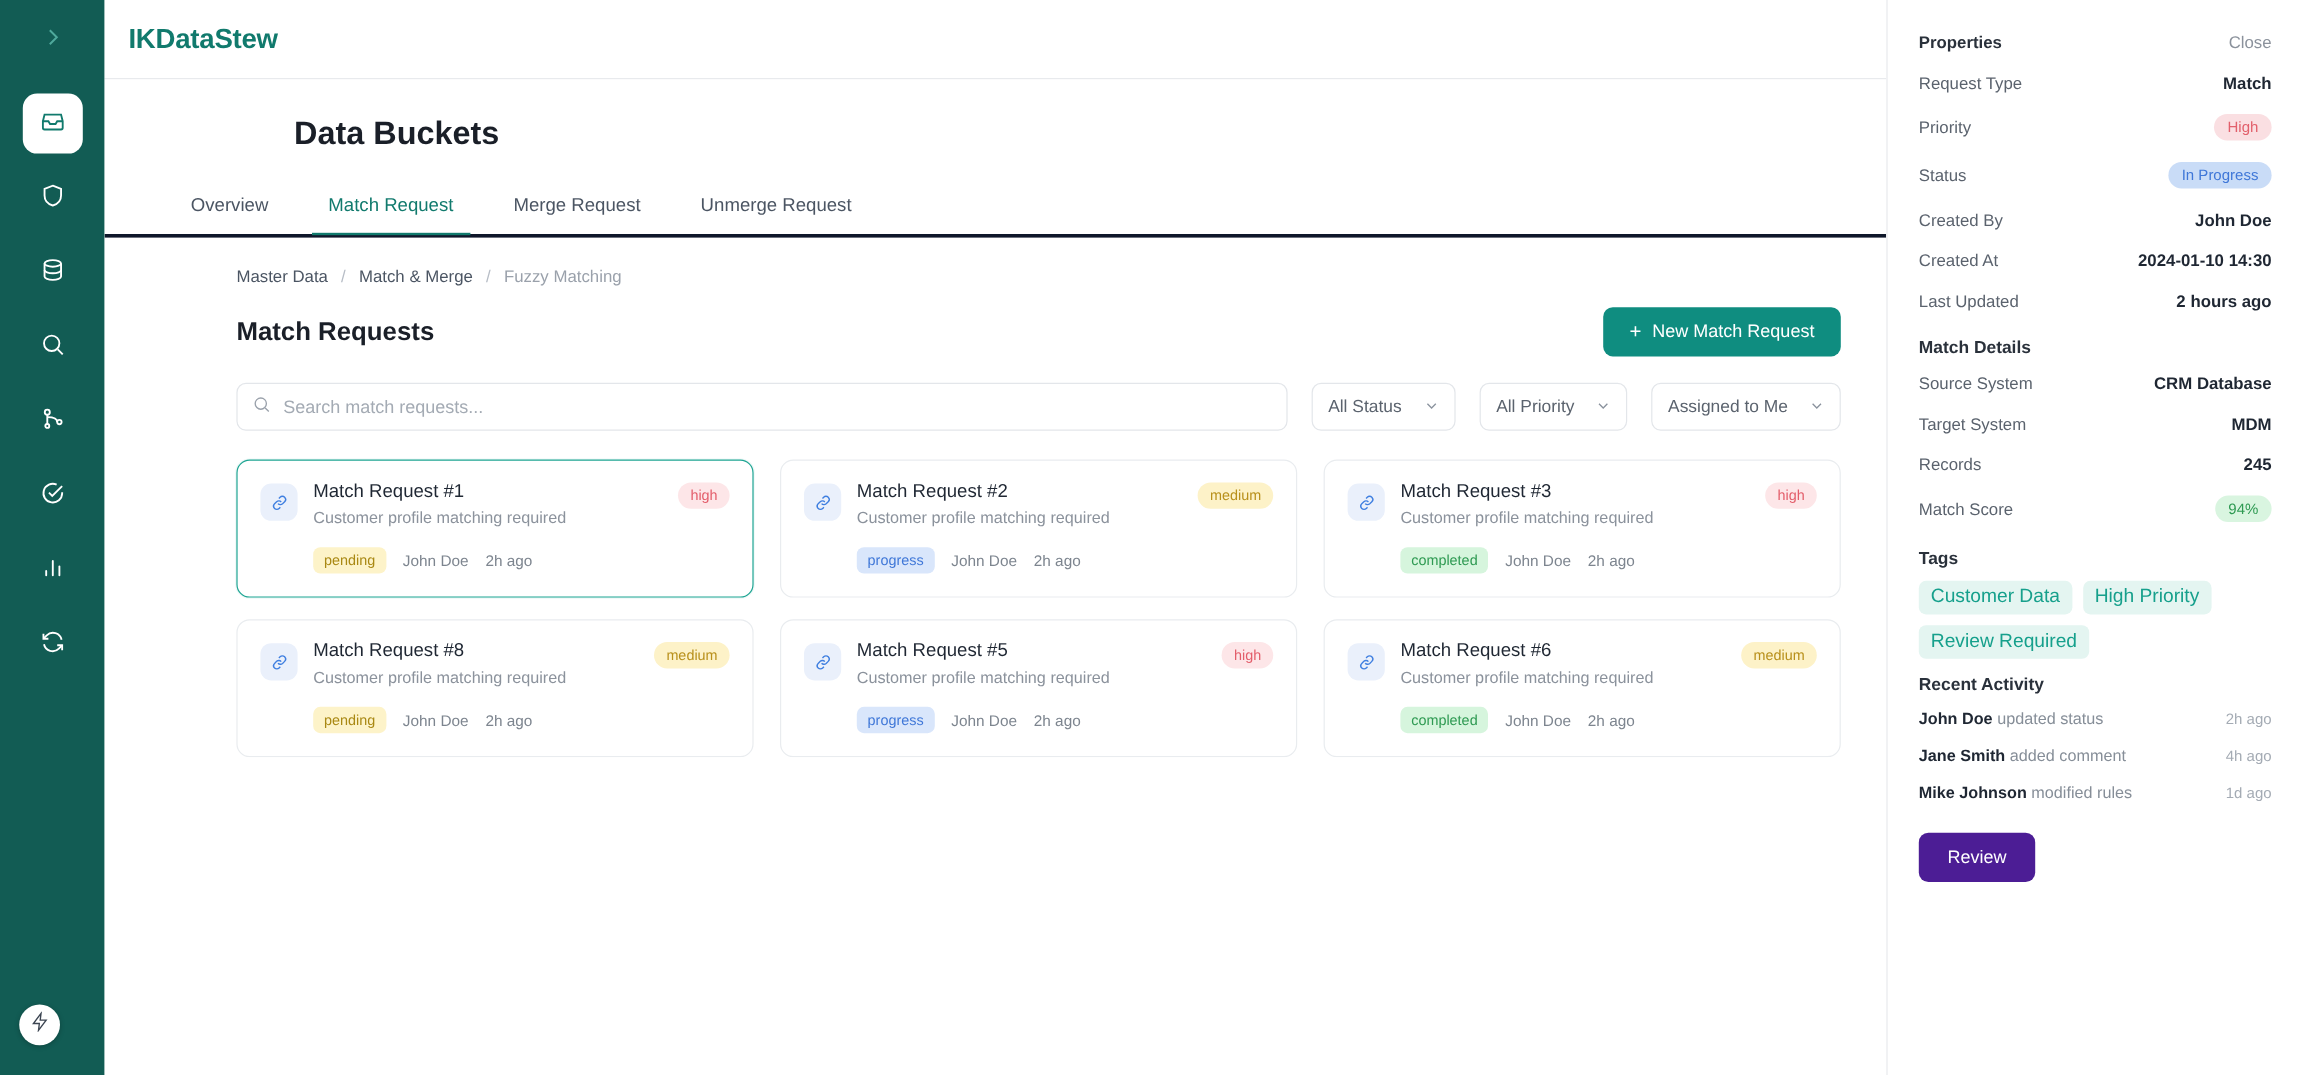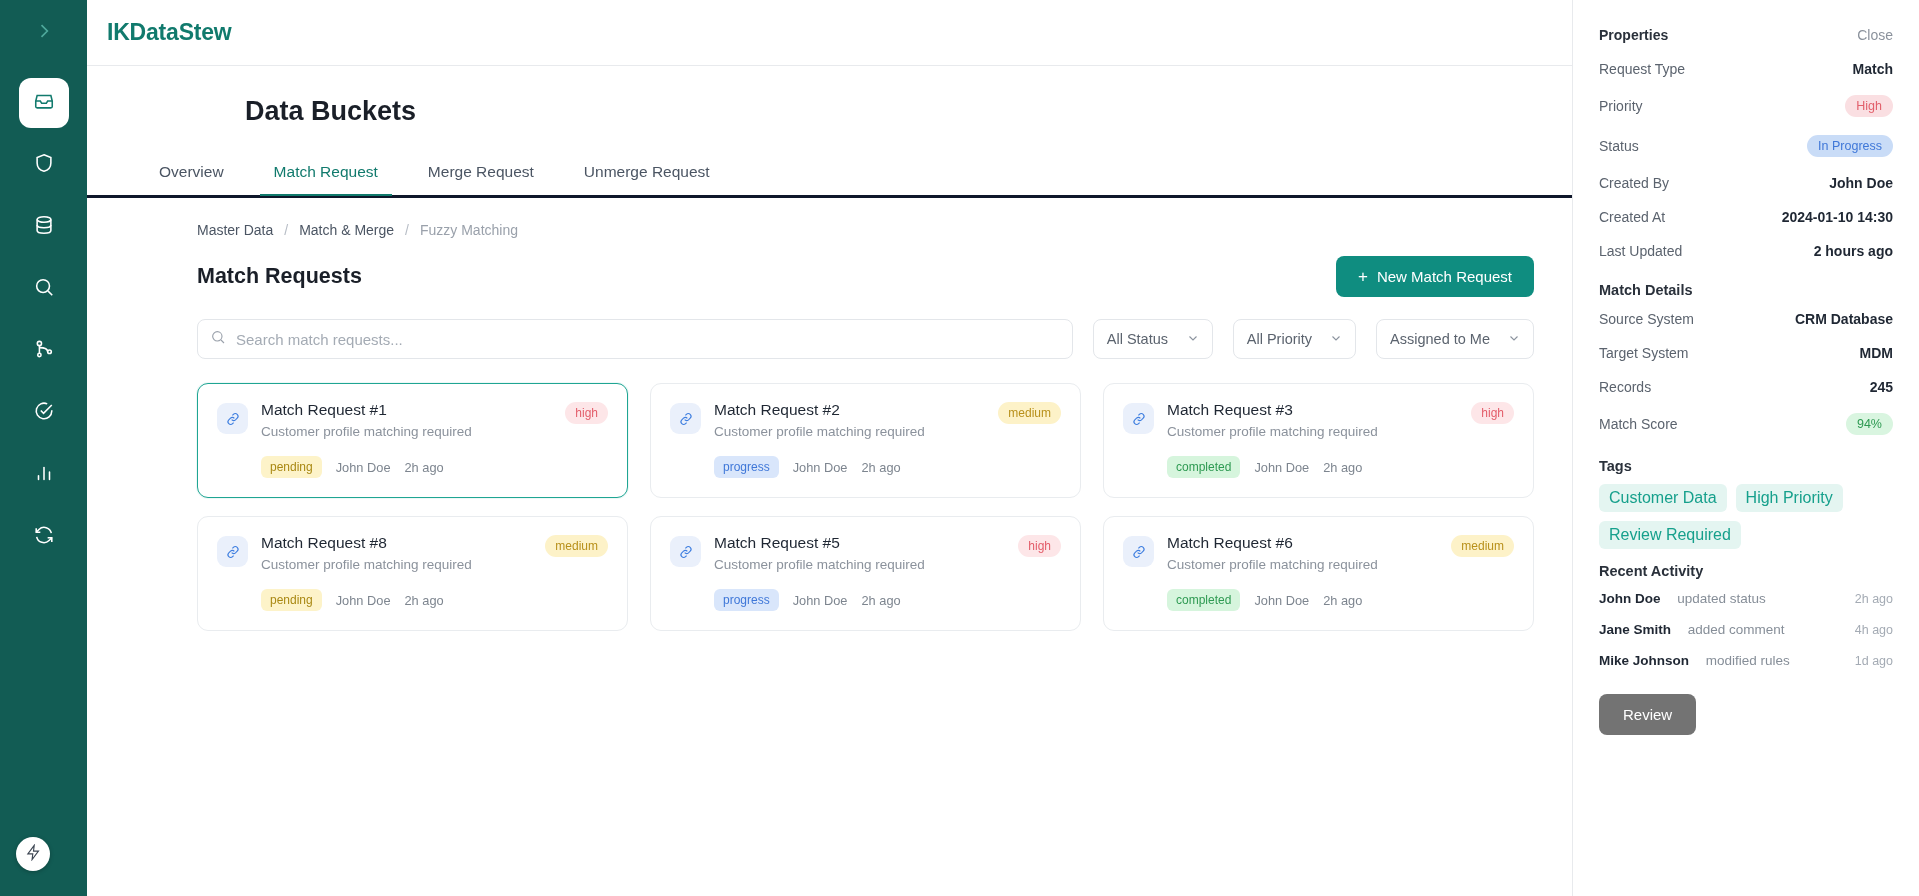--- a/index.html
+++ b/index.html
@@ -172,24 +172,24 @@
   .tags { display: flex; flex-wrap: wrap; gap: 9px; padding-top: 6px; }
   .tag {
     font-size: 16px; background: #e4f5f1; color: #16a08c;
     border-radius: 6px; padding: 5px 10px; cursor: pointer;
   }
   .act-row {
     display: flex; align-items: baseline; justify-content: space-between;
     padding: 8px 0; font-size: 13.5px;
   }
   .act-row .who { color: #1f2733; font-weight: bold; }
-  .act-row .what { color: #868e98; font-weight: normal; margin-left: 13px; }
+  .act-row .what { color: #868e98; font-weight: normal; }
   .act-row .when { color: #a4abb4; font-size: 12.5px; }
   .review-btn {
-    margin-top: 18px; background: #737373; color: #fff; border: none;
+    margin-top: 18px; background: #4c1d95; color: #fff; border: none;
     border-radius: 8px; font-size: 15px; padding: 12px 24px; cursor: pointer;
     font-family: "Liberation Sans", sans-serif;
   }
 </style>
 </head>
 <body>
 
 <div class="app">
 
   <div class="rail">

